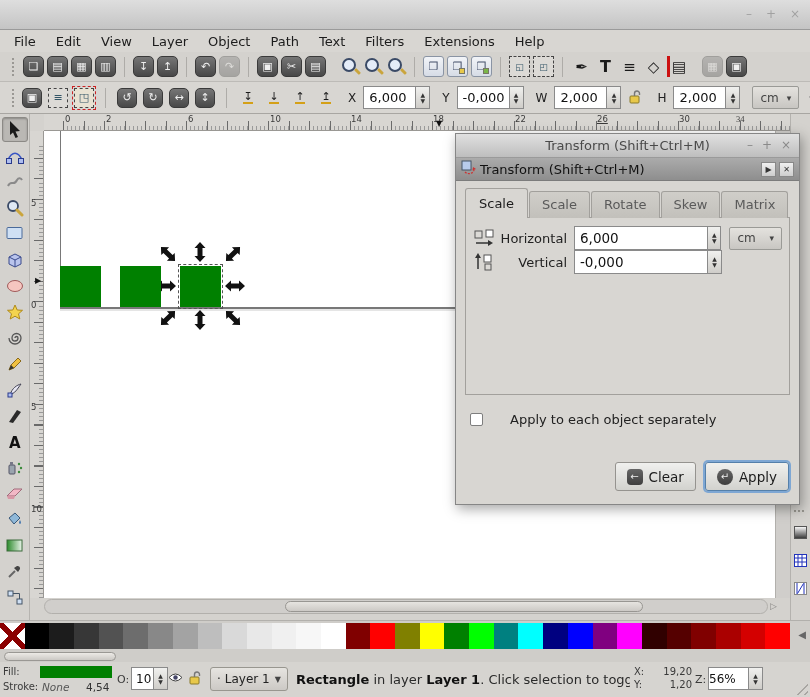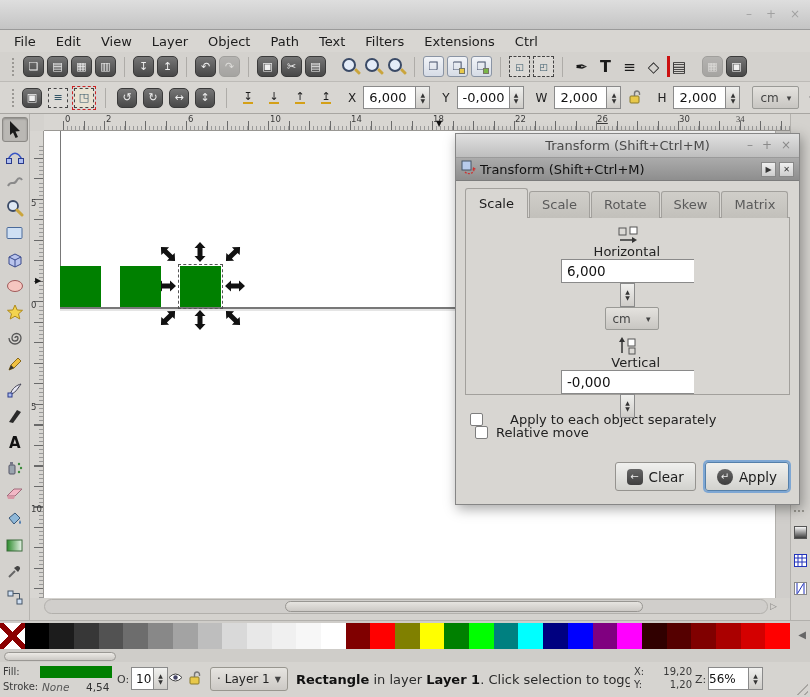--- a/index.html
+++ b/index.html
@@ -87,21 +87,21 @@
   .dialog{position:absolute;left:455px;top:19px;width:345px;height:372px;background:#d8d6d2;border:1px solid #868686;box-shadow:2px 4px 12px rgba(0,0,0,.35);z-index:50;}
   .dlg-titlebar{height:24px;background:linear-gradient(#e0e0e0,#bebebe);border-bottom:1px solid #9a9a9a;display:flex;align-items:center;justify-content:center;font-size:13px;color:#4a4a4a;position:relative;}
   .dlg-tb-controls{position:absolute;right:8px;top:4px;display:flex;gap:9px;color:#8a8a8a;font-size:12px;}
   .dlg-header{height:23px;background:linear-gradient(#ababab,#8e8e8e);border-bottom:1px solid #7c7c7c;display:flex;align-items:center;padding:0 5px;font-size:13px;color:#111;gap:3px;}
   .dlg-header .htitle{flex:1;}
   .hdr-btn{width:15px;height:15px;background:linear-gradient(#efefef,#cdcdcd);border:1px solid #888;display:flex;align-items:center;justify-content:center;font-size:8px;color:#333;flex:none;}
   .tabs{display:flex;padding:7px 9px 0;position:relative;z-index:2;}
   .tab{padding:5px 12px 5px;margin-top:3px;background:linear-gradient(#d0cec9,#c2c0bb);border:1px solid #a2a09c;border-bottom:none;border-radius:3px 3px 0 0;font-size:13px;color:#5a5a5a;margin-right:1px;}
   .tab.active{background:#d8d6d2;color:#1c1c1c;padding:7px 13px 7px;margin-top:0;}
   .notebook{margin:0 9px;border:1px solid #a2a09c;height:178px;background:#d8d6d2;margin-top:-1px;padding:8px 7px;position:relative;z-index:1;}
-  .drow{display:flex;align-items:center;margin-bottom:7px;flex-direction:column;}
+  .drow{display:flex;align-items:center;}
   .drow .dicon{width:22px;flex:none;display:flex;justify-content:center;}
   .drow .dlabel{width:72px;text-align:right;margin-right:7px;font-size:13px;color:#222;flex:none;}
   .drow .entry{width:133px;height:24px;font-size:13.5px;}
   .drow .spin{height:24px;}
   .cbrow{display:flex;align-items:center;gap:8px;font-size:13px;color:#222;margin-top:6px;margin-left:2px;}
   .cb{width:13px;height:13px;background:#fff;border:1px solid #7e7e7e;border-radius:2px;flex:none;}
   .apply-each{position:absolute;left:12px;top:272px;gap:27px;}
   .dlg-buttons{position:absolute;right:10px;bottom:13px;display:flex;gap:9px;}
   .gbtn{height:29px;padding:0 11px;display:flex;align-items:center;gap:6px;background:linear-gradient(#f0f0ee,#d2d2ce);border:1px solid #95938f;border-radius:3px;font-size:13.5px;color:#1c1c1c;}
   .gbtn.default{box-shadow:0 0 0 2px #7ea7d4;border-color:#5580aa;}
@@ -150,21 +150,21 @@
   <div class="menubar" id="menubar">
       <div class="menu-item">File</div>
       <div class="menu-item">Edit</div>
       <div class="menu-item">View</div>
       <div class="menu-item">Layer</div>
       <div class="menu-item">Object</div>
       <div class="menu-item">Path</div>
       <div class="menu-item">Text</div>
       <div class="menu-item">Filters</div>
       <div class="menu-item">Extensions</div>
-      <div class="menu-item">Ctrl</div>
+      <div class="menu-item">Help</div>
     </div>
 
   <div class="cmdbar" id="cmdbar">
       <span class="tb-grip"></span>
       <span class="cmd-btn k-dark">
         <span>❏</span>
       </span>
       <span class="cmd-btn k-dark">
         <span>▤</span>
       </span>
@@ -606,24 +606,20 @@
                 <rect x="11" y="11" width="6" height="6" fill="#dcdad6" stroke="#555"></rect>
               </svg>
             </span>
           <span class="dlabel">Vertical</span>
           <input class="entry" readonly="" value="-0,000" style="">
           <span class="spin">
               <span>▲</span>
               <span>▼</span>
             </span>
         </div>
-        <div class="cbrow">
-          <span class="cb"></span>
-          <span>Relative move</span>
-        </div>
       </div>
       <div class="cbrow apply-each">
         <span class="cb"></span>
         <span>Apply to each object separately</span>
       </div>
       <div class="dlg-buttons">
         <span class="gbtn">
           <span class="btn-ico">←</span>
           <span>Clear</span>
         </span>

